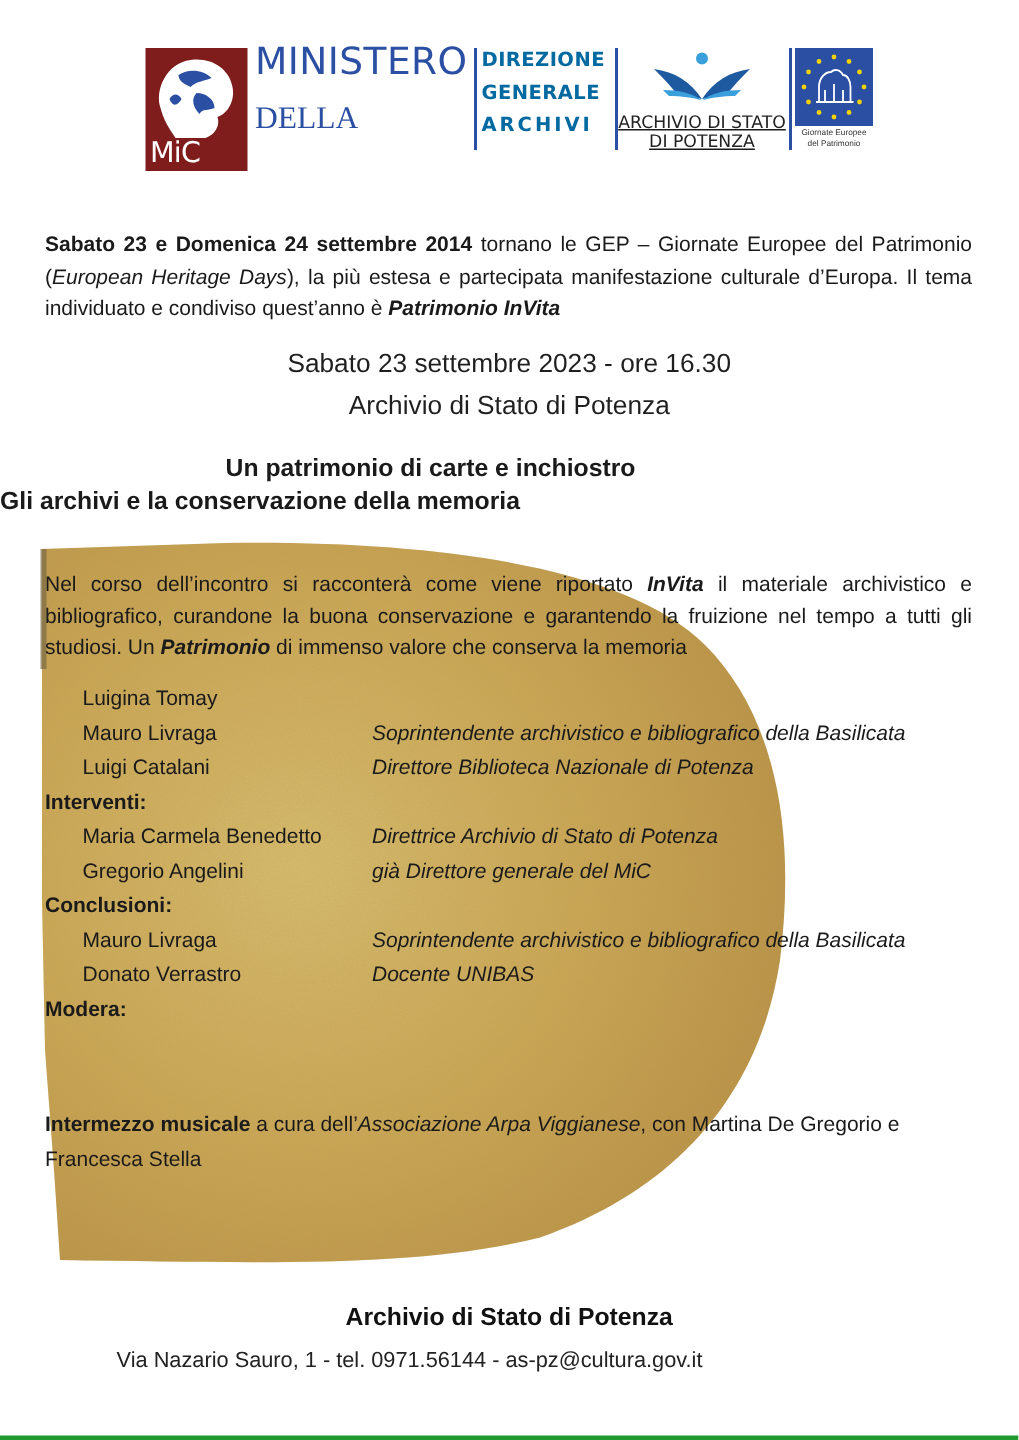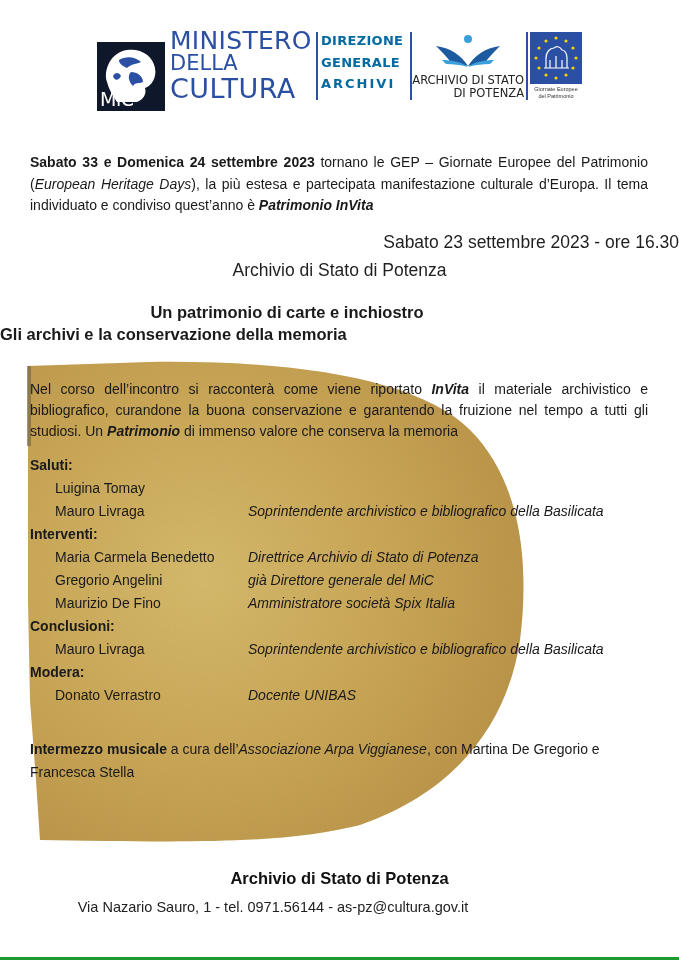--- a/index.html
+++ b/index.html
@@ -4,42 +4,42 @@
   <style>
     html, body { margin: 0; padding: 0; }
     body {
       width: 679px; height: 960px; position: relative; overflow: hidden;
       background: #ffffff; color: #1a1a1a;
       font-family: "Liberation Sans", "DejaVu Sans", sans-serif;
     }
     .abs { position: absolute; }
 
     
-    .mic-block { left: 97px; top: 32px; width: 68px; height: 69px; background: #0f172a; overflow: hidden; margin-top: 10px; }
+    .mic-block { left: 97px; top: 32px; width: 68px; height: 82px; background: #7f1d1d; overflow: hidden; }
     .mic-block svg { position: absolute; left: 0; top: 0; }
     .mic-label { position: absolute; left: 3px; bottom: 1px; color: #fff; font-size: 19px; letter-spacing: -0.5px; font-family: "DejaVu Sans", sans-serif; }
     .ministero { left: 170px; top: 28px; color: #2a4fa3; font-family: "DejaVu Sans", sans-serif; line-height: 1; }
     .ministero .l1 { font-size: 25px; letter-spacing: 0.3px; display:block; height: 24px; }
-    .ministero .l2 { font-size: 21px; display:block; height: 22px; margin-top: 1px; }
+    .ministero .l2 { font-size: 21px; display:block; height: 22px; margin-top: 16px; font-family: Liberation Serif, serif; }
     .ministero .l3 { font-size: 27px; display:block; letter-spacing: 0.5px; }
     .vbar { width: 2px; background: #2a4fa3; }
     .dga { left: 321px; top: 33px; color: #0369a1; font-weight: bold; font-family: "DejaVu Sans", sans-serif; text-align: left; width: 88px; }
     .dga span { display: block; font-size: 13px; height: 21.5px; letter-spacing: 0.3px; }
     .dga span.last { letter-spacing: 2px; }
-    .asp { left: 412px; top: 30px; width: 112px; text-align: right; }
+    .asp { left: 412px; top: 30px; width: 112px; text-align: center; text-decoration: underline; }
     .asp-text { font-size: 11.5px; color: #222; line-height: 13px; font-family: "DejaVu Sans", sans-serif; }
     .gep { left: 530px; top: 32px; width: 52px; height: 52px; background: #2a4fa3; }
     .gep-caption { left: 526px; top: 86px; width: 60px; text-align: center; font-size: 5.5px; color: #333; line-height: 7px; }
 
     
     .intro {
       left: 30px; top: 152px; width: 618px; font-size: 14px; line-height: 21.5px;
       text-align: justify; color: #1a1a1a;
     }
-    .event-date { left: 0; top: 232px; width: 679px; text-align: right; font-size: 17.5px; color: #1f1f1f; }
+    .event-date { left: 0; top: 232px; width: 679px; text-align: center; font-size: 17.5px; color: #1f1f1f; }
     .event-place { left: 0; top: 260px; width: 679px; text-align: center; font-size: 17.5px; color: #1f1f1f; }
     .title1 { left: 0; top: 303px; width: 574px; text-align: center; font-size: 16.5px; font-weight: bold; }
     .title2 { left: 0; top: 325px; width: 679px; text-align: left; font-size: 16.5px; font-weight: bold; }
 
     
     .parchment { left: 0; top: 0; pointer-events: none; }
 
     .desc {
       left: 30px; top: 379px; width: 618px; font-size: 14px; line-height: 21px;
       text-align: justify; color: #1a1a1a;
@@ -85,21 +85,20 @@
     <path d="M22,18 C28,14 38,14 44,20 C40,22 34,22 30,26 C26,24 22,22 22,18 Z" fill="#2a4fa3"></path>
     <path d="M34,30 C40,30 46,34 46,40 C42,42 38,40 36,44 C32,40 30,34 34,30 Z" fill="#2a4fa3"></path>
     <path d="M16,34 C18,30 22,30 24,34 C22,38 18,40 16,34 Z" fill="#2a4fa3"></path>
   </svg>
   <span class="mic-label">MiC</span>
 </div>
 
 <div class="abs ministero">
   <span class="l1">MINISTERO</span>
   <span class="l2">DELLA</span>
-  <span class="l3">CULTURA</span>
 </div>
 
 <div class="abs vbar" style="left:316px; top:32px; height:68px;"></div>
 
 <div class="abs dga">
   <span>DIREZIONE</span>
   <span>GENERALE</span>
   <span class="last">ARCHIVI</span>
 </div>
 
@@ -137,67 +136,66 @@
     </g>
     <path d="M16,36 L16,26 C16,20 20,16 24,16 C26,14 30,14 32,18 C35,18 37,22 37,26 L37,36 M20,36 L20,28 M26,36 L26,24 M32,36 L32,28 M14,36 L39,36" stroke="#ffffff" stroke-width="1.2" fill="none"></path>
   </svg>
 </div>
 <div class="abs gep-caption">
   <div>Giornate Europee</div>
   <div>del Patrimonio</div>
 </div>
 
 <div class="abs intro">
-  <b>Sabato 33 e Domenica 24 settembre 2023</b><span> tornano le GEP – Giornate Europee del Patrimonio (</span><i>European Heritage Days</i><span>), la più estesa e partecipata manifestazione culturale d’Europa. Il tema individuato e condiviso quest’anno è </span><b><i>Patrimonio InVita</i></b>
+  <b>Sabato 23 e Domenica 24 settembre 2014</b><span> tornano le GEP – Giornate Europee del Patrimonio (</span><i>European Heritage Days</i><span>), la più estesa e partecipata manifestazione culturale d’Europa. Il tema individuato e condiviso quest’anno è </span><b><i>Patrimonio InVita</i></b>
 </div>
 
 <div class="abs event-date">Sabato 23 settembre 2023 - ore 16.30</div>
 <div class="abs event-place">Archivio di Stato di Potenza</div>
 <div class="abs title1">Un patrimonio di carte e inchiostro</div>
 <div class="abs title2">Gli archivi e la conservazione della memoria</div>
 
 <div class="abs desc">
   <span>Nel corso dell’incontro si racconterà come viene riportato </span><b><i>InVita</i></b><span> il materiale archivistico e bibliografico, curandone la buona conservazione e garantendo la fruizione nel tempo a tutti gli studiosi. Un </span><b><i>Patrimonio</i></b><span> di immenso valore che conserva la memoria</span>
 </div>
 
 <div class="abs program">
-  <div class="row sec">Saluti:</div>
   <div class="row">
     <span class="name">Luigina Tomay</span>
   </div>
   <div class="row">
     <span class="name">Mauro Livraga</span>
     <span class="role">Soprintendente archivistico e bibliografico della Basilicata</span>
   </div>
+  <div class="row">
+    <span class="name">Luigi Catalani</span>
+    <span class="role">Direttore Biblioteca Nazionale di Potenza</span>
+  </div>
 
   <div class="row sec">Interventi:</div>
   <div class="row">
     <span class="name">Maria Carmela Benedetto</span>
     <span class="role">Direttrice Archivio di Stato di Potenza</span>
   </div>
   <div class="row">
     <span class="name">Gregorio Angelini</span>
     <span class="role">già Direttore generale del MiC</span>
   </div>
-  <div class="row">
-    <span class="name">Maurizio De Fino</span>
-    <span class="role">Amministratore società Spix Italia</span>
-  </div>
 
   <div class="row sec">Conclusioni:</div>
   <div class="row">
     <span class="name">Mauro Livraga</span>
     <span class="role">Soprintendente archivistico e bibliografico della Basilicata</span>
   </div>
 
-  <div class="row sec">Modera:</div>
   <div class="row">
     <span class="name">Donato Verrastro</span>
     <span class="role">Docente UNIBAS</span>
   </div>
+  <div class="row sec">Modera:</div>
 </div>
 
 <div class="abs music">
   <b>Intermezzo musicale</b><span> a cura dell’</span><i>Associazione Arpa Viggianese</i><span>, con Martina De Gregorio e Francesca Stella</span>
 </div>
 
 <div class="abs foot-name">Archivio di Stato di  Potenza</div>
 <div class="abs foot-addr">Via Nazario Sauro, 1 - tel. 0971.56144 - as-pz@cultura.gov.it</div>
 <div class="abs green-line"></div>
 

